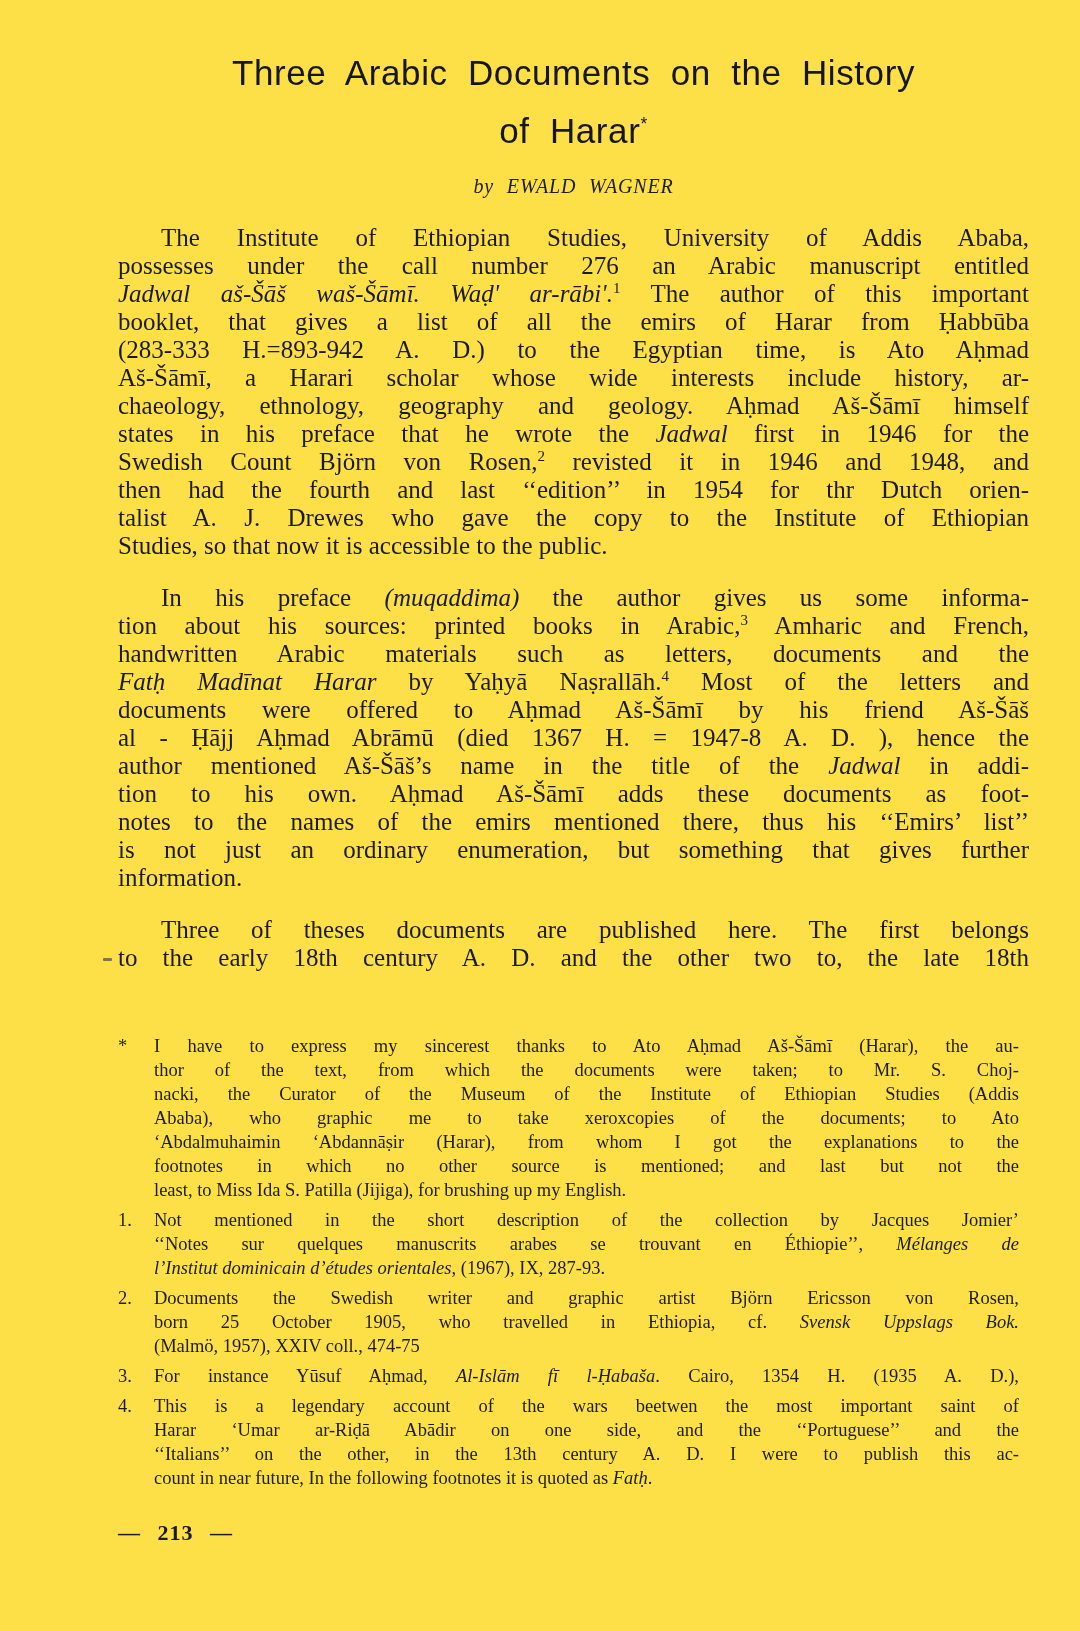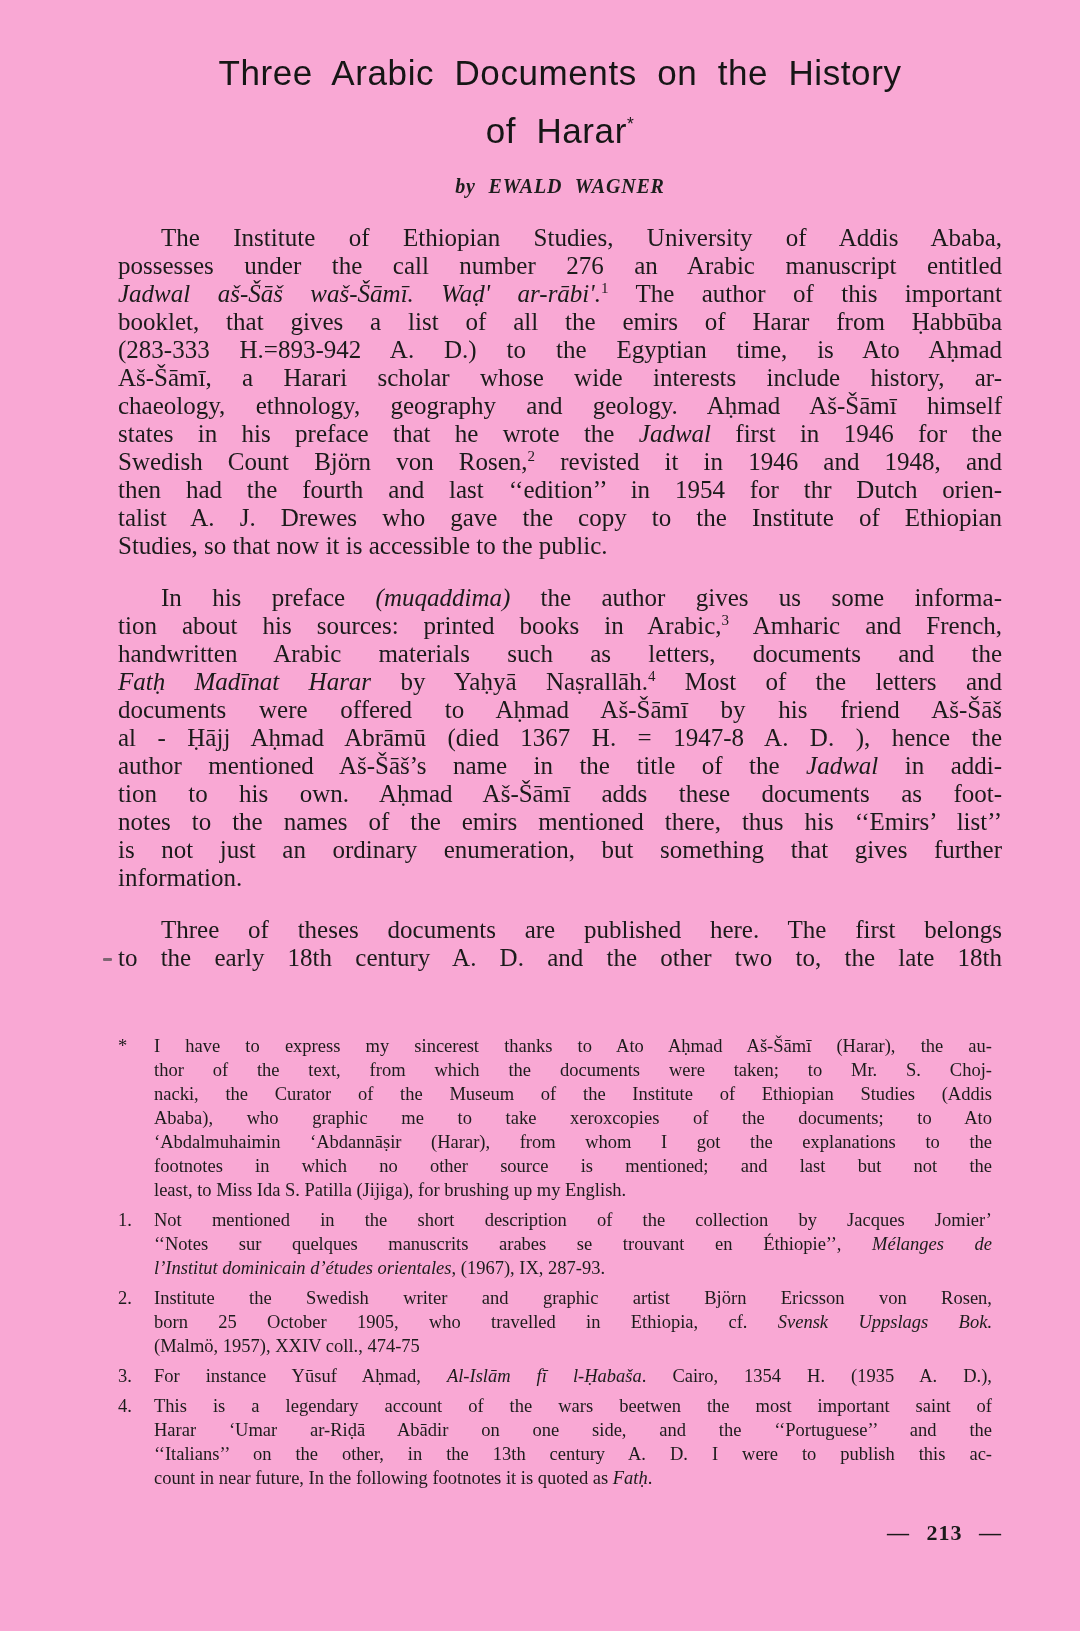--- a/index.html
+++ b/index.html
@@ -1,45 +1,45 @@
 <!DOCTYPE html>
 <html><head>
 <meta charset="utf-8">
 <title>Scanned article page</title>
 <style>
   html, body { margin: 0; padding: 0; background: #ffffff; }
   .page {
     position: relative;
     width: 1080px;
     height: 1631px;
-    background: #f9a8d4;
+    background: #fde047;
     color: #1b1b1b;
     font-family: "Liberation Serif", "DejaVu Serif", serif;
     overflow: hidden;
     box-sizing: border-box;
-    padding: 44px 78px 0 118px;
+    padding: 44px 51px 0 118px;
   }
   .title {
     margin: 0;
     font-family: "Liberation Sans", "DejaVu Sans", sans-serif;
     font-weight: 400;
     font-size: 35px;
     line-height: 58px;
     text-align: center;
     letter-spacing: 0.6px;
     word-spacing: 10px;
     color: #161616;
   }
   .title sup { font-size: 0.5em; line-height: 0; vertical-align: super; }
   .byline {
     margin-top: 15px;
     text-align: center;
     font-size: 20px;
     font-style: italic;
-    font-weight: bold;
+    font-weight: normal;
     letter-spacing: 0.8px;
     word-spacing: 7px;
     color: #1d1d1d;
   }
   .para {
     margin-top: 24px;
     font-size: 25px;
     line-height: 28px;
   }
   .para:first-child { margin-top: 26px; }
@@ -57,21 +57,21 @@
     font-size: 18.5px;
     line-height: 24px;
     color: #1c1c1c;
   }
   .footnote { display: flex; margin-top: 6px; }
   .footnote:first-child { margin-top: 0; }
   .fn-marker { flex: none; width: 36px; }
   .fn-body { flex: 1 1 auto; padding-right: 10px; }
   .pagenum {
     margin-top: 30px;
-    text-align: right;
+    text-align: left;
     font-size: 22px;
     font-weight: bold;
     letter-spacing: 1px;
     word-spacing: 10px;
     color: #1a1a1a;
   }
   .artifact {
     position: absolute;
     left: 103px;
     top: 958px;
@@ -148,21 +148,21 @@
           <div class="fn-marker">1.</div>
           <div class="fn-body">
             <div class="tline j"><span>Not mentioned in the short description of the collection by Jacques Jomier’</span></div>
             <div class="tline j"><span>‘‘Notes sur quelques manuscrits arabes se trouvant en Éthiopie’’, </span><span class="it">Mélanges de</span></div>
             <div class="tline"><span class="it">l’Institut dominicain d’études orientales</span><span>, (1967), IX, 287-93.</span></div>
           </div>
         </div>
         <div class="footnote">
           <div class="fn-marker">2.</div>
           <div class="fn-body">
-            <div class="tline j"><span>Institute the Swedish writer and graphic artist Björn Ericsson von Rosen,</span></div>
+            <div class="tline j"><span>Documents the Swedish writer and graphic artist Björn Ericsson von Rosen,</span></div>
             <div class="tline j"><span>born 25 October 1905, who travelled in Ethiopia, cf. </span><span class="it">Svensk Uppslags Bok.</span></div>
             <div class="tline"><span>(Malmö, 1957), XXIV coll., 474-75</span></div>
           </div>
         </div>
         <div class="footnote">
           <div class="fn-marker">3.</div>
           <div class="fn-body">
             <div class="tline j"><span>For instance Yūsuf Aḥmad, </span><span class="it">Al-Islām fī l-Ḥabaša</span><span>. Cairo, 1354 H. (1935 A. D.),</span></div>
           </div>
         </div>

